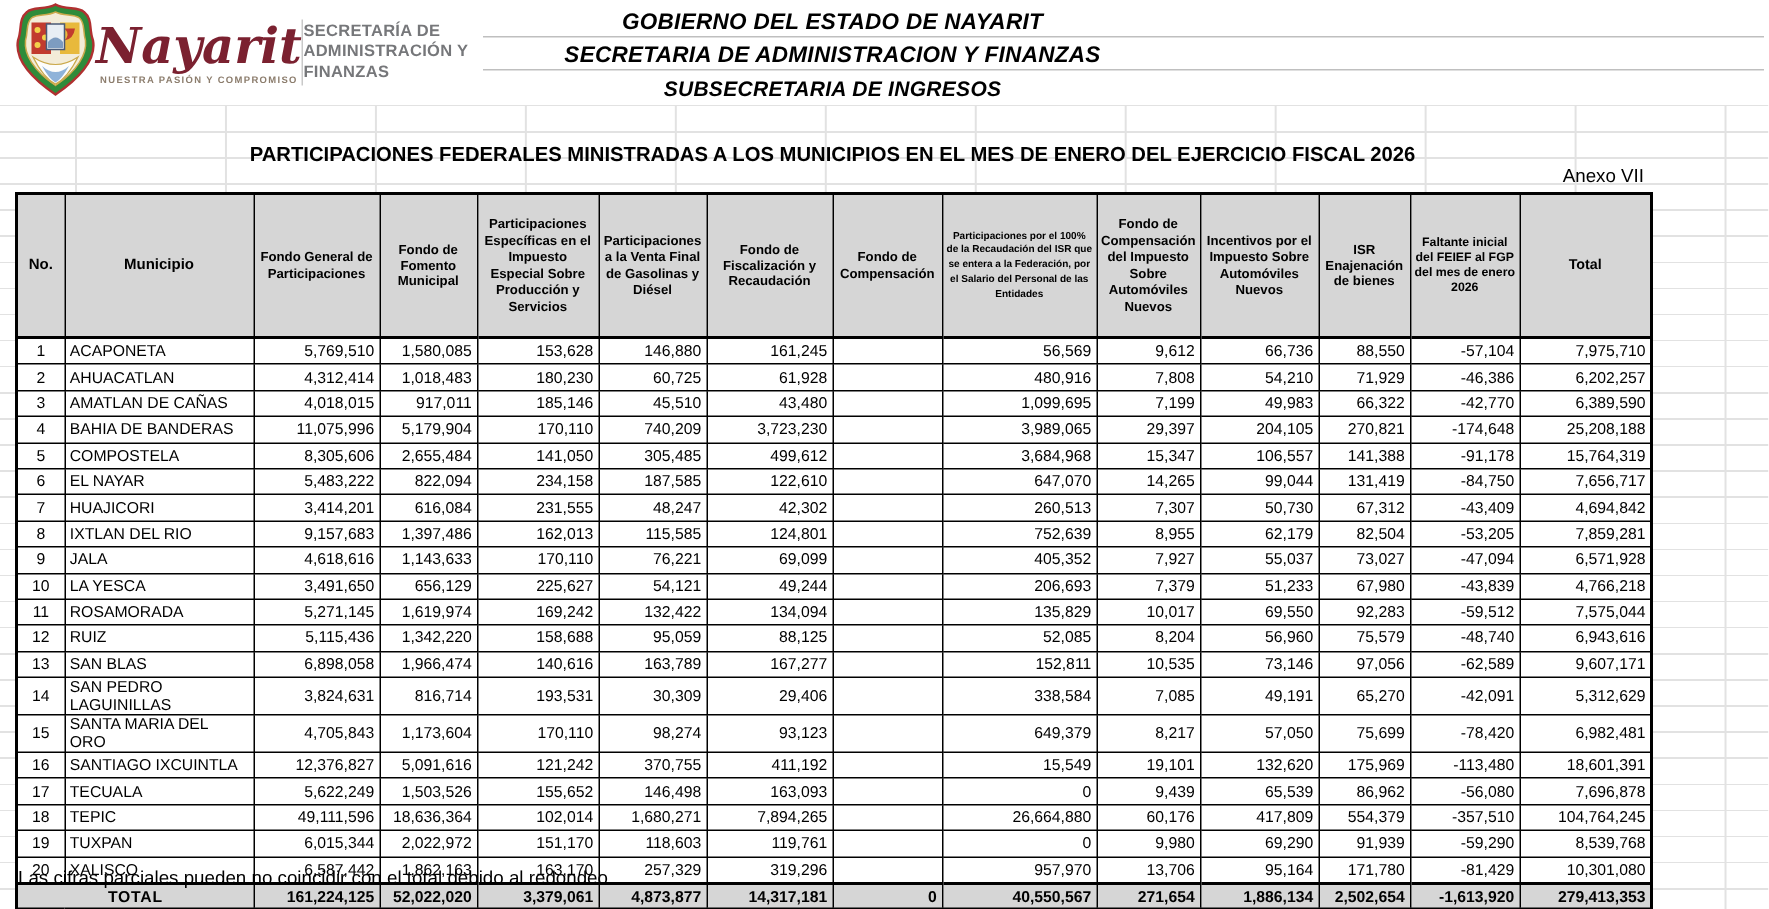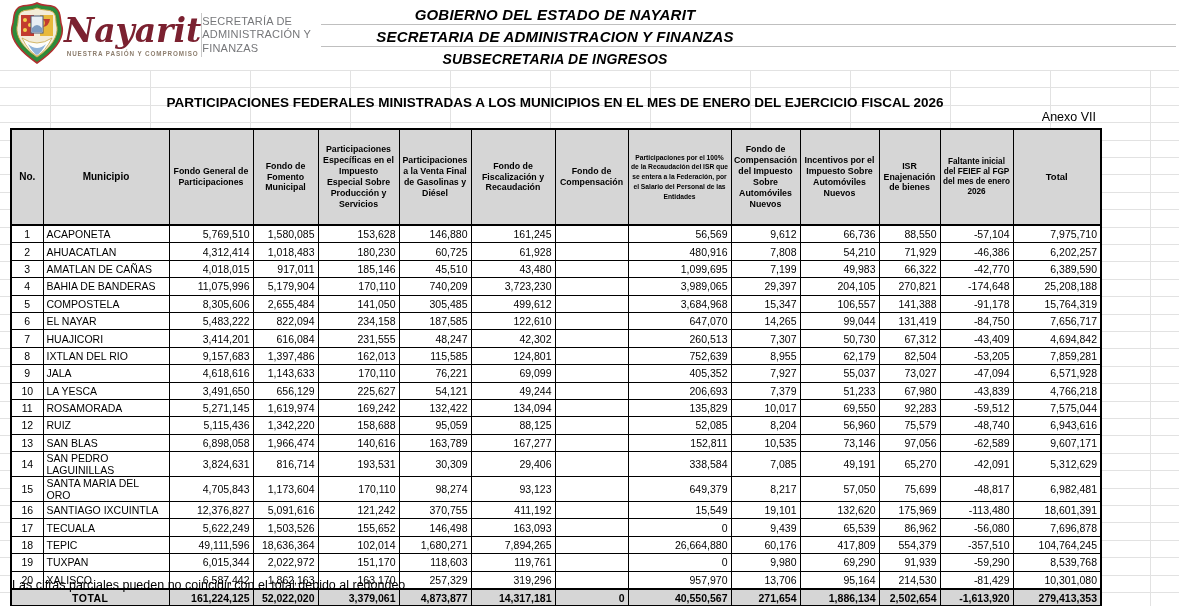--- a/index.html
+++ b/index.html
@@ -15,21 +15,21 @@
       repeating-linear-gradient(to bottom,#e2e2e2 0 1px,transparent 1px 17.4px);
     background-position:50px 0,0 0;
   }
   
   .brand{position:absolute;left:10px;top:2px;height:66px;display:flex;align-items:center;background:#fff;z-index:2;padding-right:10px;}
   .brand-shield{flex:0 0 auto;}
   .brand-word{display:flex;flex-direction:column;align-items:center;}
   .brand-script{font-family:"DejaVu Serif",serif;font-style:italic;font-weight:bold;color:#7b2130;font-size:33px;line-height:1;}
   .brand-tagline{font-size:6.3px;font-weight:bold;letter-spacing:.9px;color:#8c7d6d;margin-top:3px;}
   .brand-divider{width:1px;height:44px;background:#c9c9c9;}
-  .brand-dept{font-size:11px;font-weight:normal;color:#76777a;line-height:1.2;letter-spacing:.2px;white-space:pre-line;}
+  .brand-dept{font-size:11px;font-weight:bold;color:#76777a;line-height:1.2;letter-spacing:.2px;white-space:pre-line;}
   
   .gov-titles{position:absolute;left:250px;top:4px;width:610px;text-align:center;z-index:2;}
   .gov-line{font-weight:800;font-size:15px;line-height:22px;letter-spacing:.2px;font-style:italic;}
   .gov-line.l3{font-size:14px;}
   .rule{position:absolute;height:1px;background:#bfbfbf;z-index:1;}
   .rule1{left:292px;top:24px;width:884px;}
   .rule2{left:292px;top:46px;width:884px;}
   
   .report-title{position:absolute;left:10px;top:95px;width:1090px;text-align:center;font-weight:bold;font-size:13.5px;z-index:2;}
   .annex{position:absolute;left:1000px;top:110px;width:96px;text-align:right;font-size:12.5px;z-index:2;}
@@ -362,21 +362,21 @@
         <td class="num">4,705,843</td>
         <td class="num">1,173,604</td>
         <td class="num">170,110</td>
         <td class="num">98,274</td>
         <td class="num">93,123</td>
         <td class="num"></td>
         <td class="num">649,379</td>
         <td class="num">8,217</td>
         <td class="num">57,050</td>
         <td class="num">75,699</td>
-        <td class="num">-48,817</td>
+        <td class="num">-78,420</td>
         <td class="num">6,982,481</td>
       </tr>
       <tr>
         <td class="no">16</td>
         <td class="name">SANTIAGO IXCUINTLA</td>
         <td class="num">12,376,827</td>
         <td class="num">5,091,616</td>
         <td class="num">121,242</td>
         <td class="num">370,755</td>
         <td class="num">411,192</td>
@@ -441,21 +441,21 @@
         <td class="name">XALISCO</td>
         <td class="num">6,587,442</td>
         <td class="num">1,862,163</td>
         <td class="num">163,170</td>
         <td class="num">257,329</td>
         <td class="num">319,296</td>
         <td class="num"></td>
         <td class="num">957,970</td>
         <td class="num">13,706</td>
         <td class="num">95,164</td>
-        <td class="num">214,530</td>
+        <td class="num">171,780</td>
         <td class="num">-81,429</td>
         <td class="num">10,301,080</td>
       </tr>
     </tbody>
   <tfoot>
       <tr id="totalrow">
         <td class="total-label" colspan="2">TOTAL</td>
         <td class="num">161,224,125</td>
         <td class="num">52,022,020</td>
         <td class="num">3,379,061</td>

